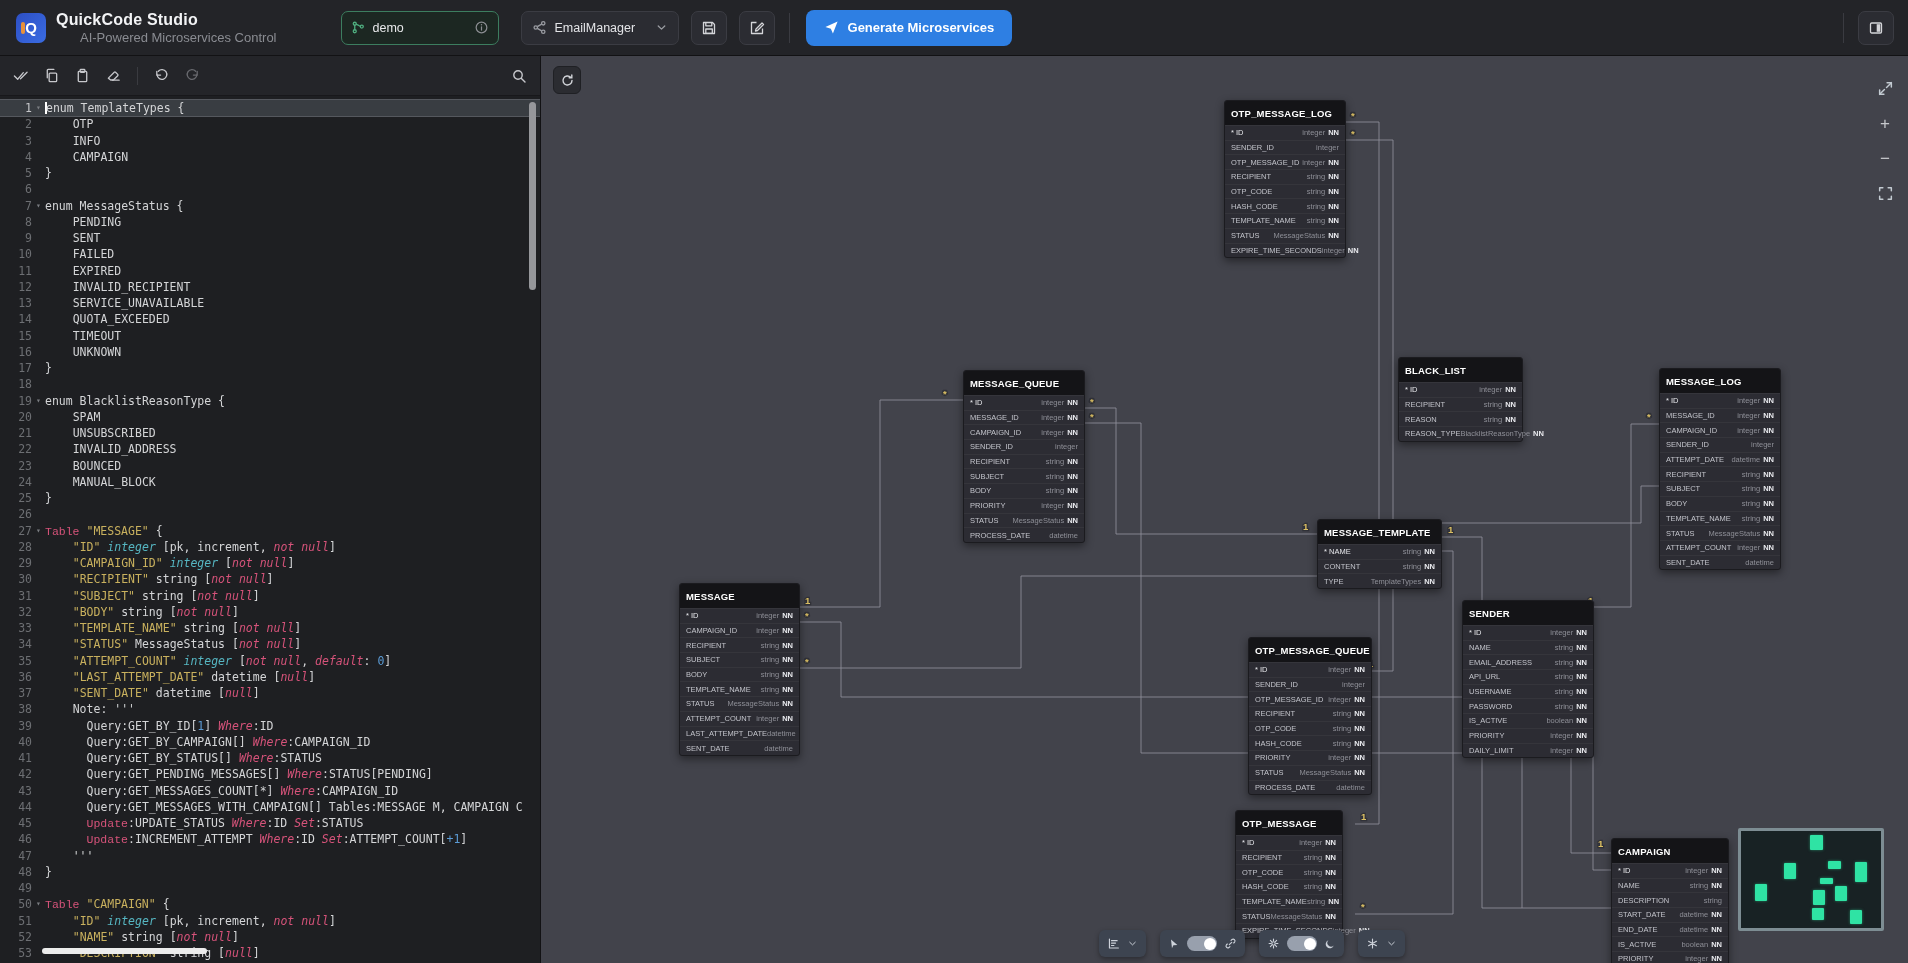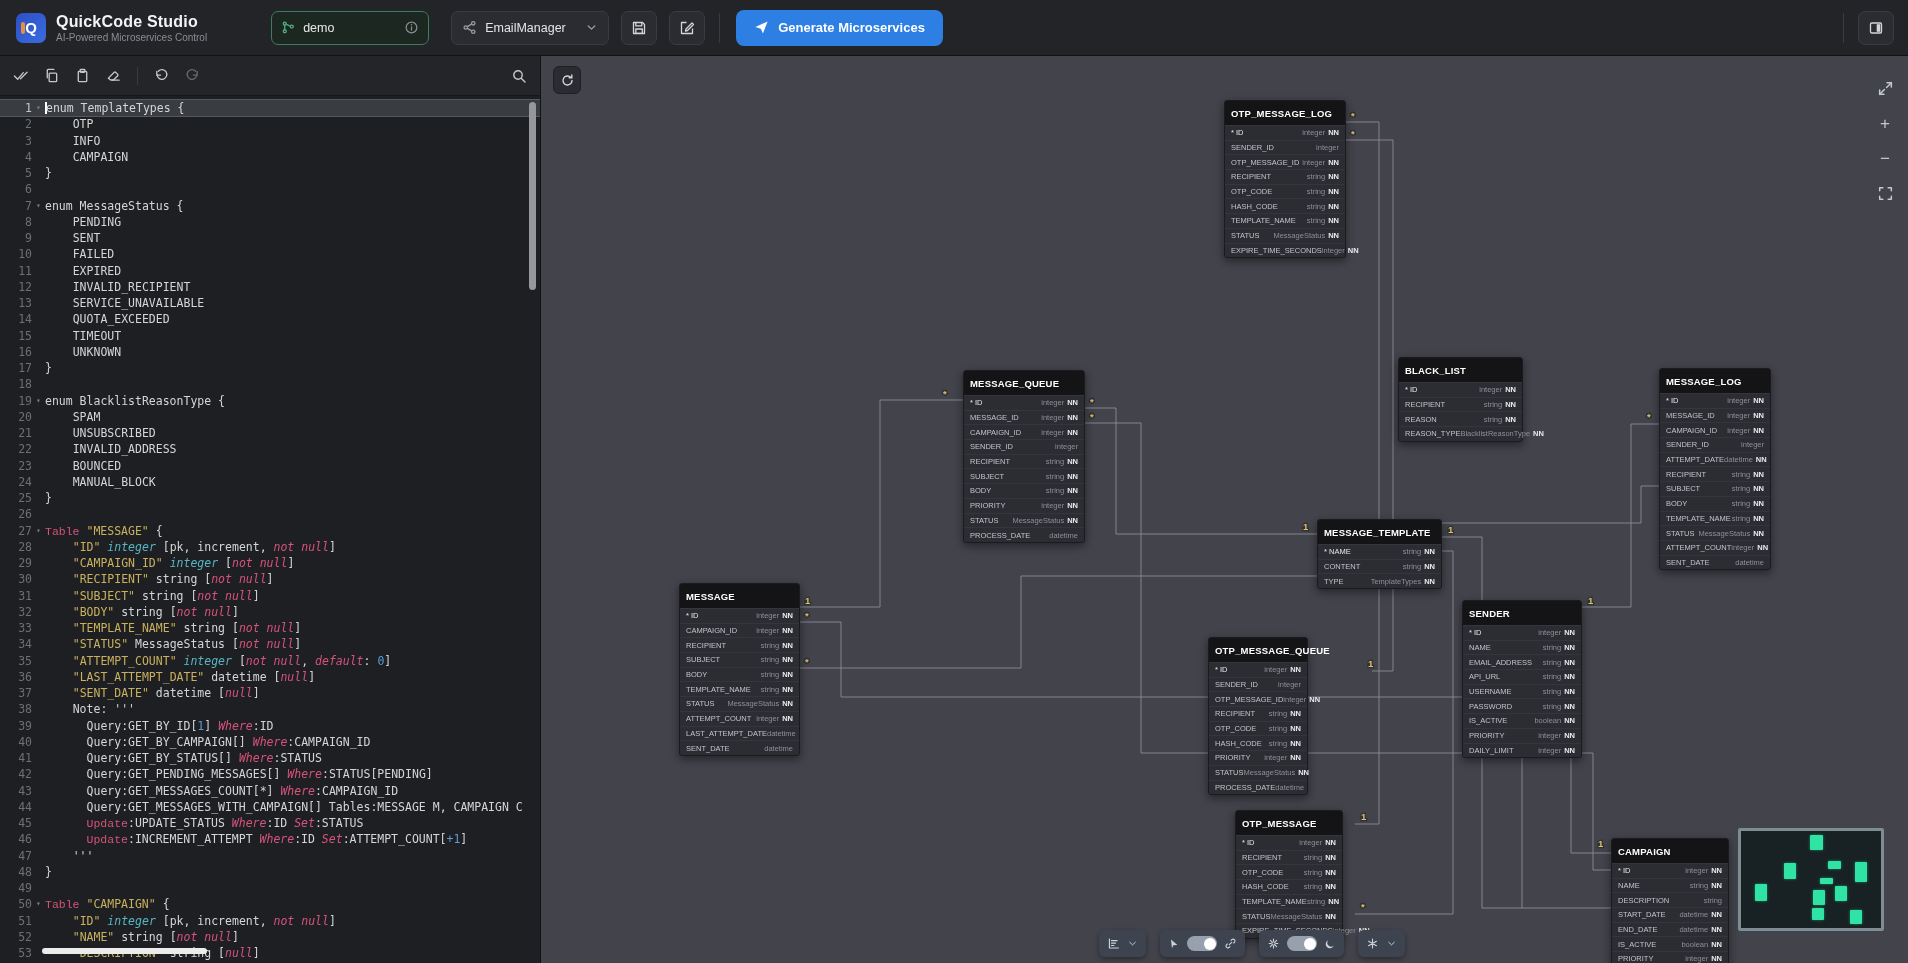--- a/index.html
+++ b/index.html
@@ -9,21 +9,21 @@
 
   
   .topbar { position:absolute; top:0; left:0; width:1908px; height:56px;
     background:#232428; border-bottom:1px solid #121214; display:flex; align-items:center; z-index:50; }
   .logo { position:relative; width:30px; height:30px; margin-left:16px; border-radius:7px;
     background:linear-gradient(135deg,#2d4fc4,#3a6ce2); display:flex; align-items:center; justify-content:center;
     color:#fff; font-weight:bold; font-size:15px; }
   .logo-accent { position:absolute; left:5px; top:9px; width:4px; height:12px; background:#e8913a; border-radius:2px; }
   .title-block { margin-left:10px; }
   .app-title { color:#f2f3f5; font-size:16px; font-weight:bold; letter-spacing:.2px; line-height:18px; }
-  .app-subtitle { color:#8a8c92; font-size:10px; margin-top:1px; }
+  .app-subtitle { color:#8a8c92; font-size:13px; margin-top:1px;margin-left:24px; }
   .project-input { margin-left:64px; width:158px; height:34px; background:#1c2722; border:1px solid #3c7d5f;
     border-radius:7px; display:flex; align-items:center; padding:0 9px; gap:7px; }
   .project-input input { flex:1; background:transparent; border:none; outline:none; color:#e8e9eb; font-size:12.5px;
     font-family:"Liberation Sans",sans-serif; min-width:0; }
   .module-select { margin-left:22px; width:158px; height:34px; background:#2b2c32; border:1px solid #3b3c43;
     border-radius:7px; display:flex; align-items:center; padding:0 10px; gap:8px; color:#e4e5e8; font-size:12.5px; }
   .module-select .val { flex:1; }
   .icon-btn { width:36px; height:34px; margin-left:12px; background:#2b2c32; border:1px solid #3b3c43; border-radius:7px;
     display:flex; align-items:center; justify-content:center; color:#d4d5d9; }
   .vdiv { width:1px; height:30px; background:#3a3b41; margin-left:14px; }
@@ -421,21 +421,21 @@
           </div>
           <div class="trow">
       <span class="fname">REASON</span>
       <span class="ftype">string<span class="nn">NN</span></span>
           </div>
           <div class="trow">
       <span class="fname">REASON_TYPE</span>
       <span class="ftype">BlacklistReasonType<span class="nn">NN</span></span>
           </div>
         </div>
-        <div class="dtable" style="left: 1118px; top: 312px; width: 112px;">
+        <div class="dtable" style="left: 1118px; top: 312px; width: 122px;">
           <div class="thead">MESSAGE_LOG</div>
           <div class="trow">
       <span class="fname pk">* ID</span>
       <span class="ftype">integer<span class="nn">NN</span></span>
           </div>
           <div class="trow">
       <span class="fname">MESSAGE_ID</span>
       <span class="ftype">integer<span class="nn">NN</span></span>
           </div>
           <div class="trow">
@@ -487,21 +487,21 @@
           </div>
           <div class="trow">
       <span class="fname">CONTENT</span>
       <span class="ftype">string<span class="nn">NN</span></span>
           </div>
           <div class="trow">
       <span class="fname">TYPE</span>
       <span class="ftype">TemplateTypes<span class="nn">NN</span></span>
           </div>
         </div>
-        <div class="dtable" style="left: 921px; top: 544px; width: 120px;">
+        <div class="dtable" style="left: 921px; top: 544px; width: 132px;">
           <div class="thead">SENDER</div>
           <div class="trow">
       <span class="fname pk">* ID</span>
       <span class="ftype">integer<span class="nn">NN</span></span>
           </div>
           <div class="trow">
       <span class="fname">NAME</span>
       <span class="ftype">string<span class="nn">NN</span></span>
           </div>
           <div class="trow">
@@ -569,21 +569,21 @@
           </div>
           <div class="trow">
       <span class="fname">LAST_ATTEMPT_DATE</span>
       <span class="ftype">datetime</span>
           </div>
           <div class="trow">
       <span class="fname">SENT_DATE</span>
       <span class="ftype">datetime</span>
           </div>
         </div>
-        <div class="dtable" style="left: 667px; top: 581px; width: 100px;">
+        <div class="dtable" style="left: 707px; top: 581px; width: 124px;">
           <div class="thead">OTP_MESSAGE_QUEUE</div>
           <div class="trow">
       <span class="fname pk">* ID</span>
       <span class="ftype">integer<span class="nn">NN</span></span>
           </div>
           <div class="trow">
       <span class="fname">SENDER_ID</span>
       <span class="ftype">integer</span>
           </div>
           <div class="trow">

